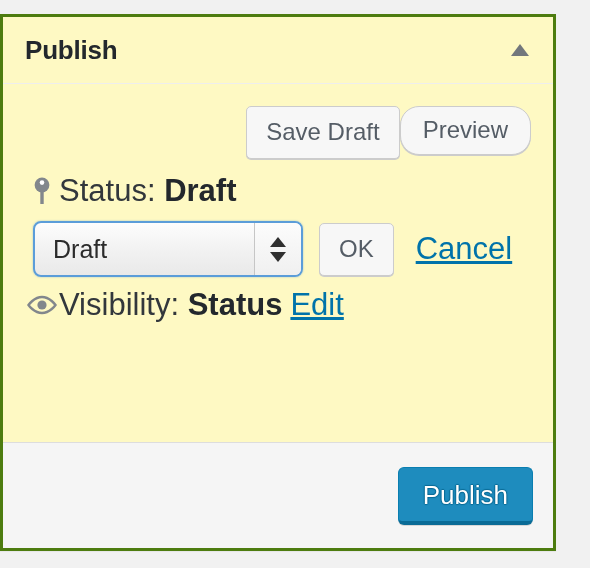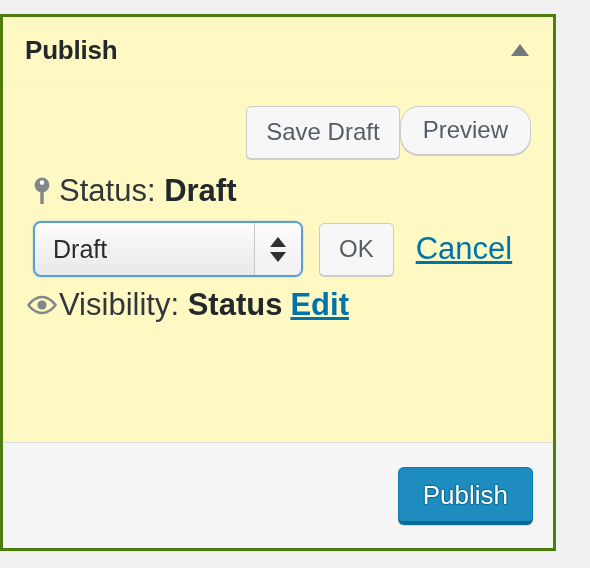--- a/index.html
+++ b/index.html
@@ -126,21 +126,20 @@
   }
   .misc-label b {
     font-weight: bold;
     color: #23282d;
   }
   .edit-link {
     color: #0073aa;
     text-decoration: underline;
     cursor: pointer;
     margin-left: 8px;
-    font-weight: bold;
   }
 
   
   .post-status-select-row {
     display: flex;
     align-items: center;
     margin-top: 12px;
     margin-left: 8px;
     height: 58px;
   }

